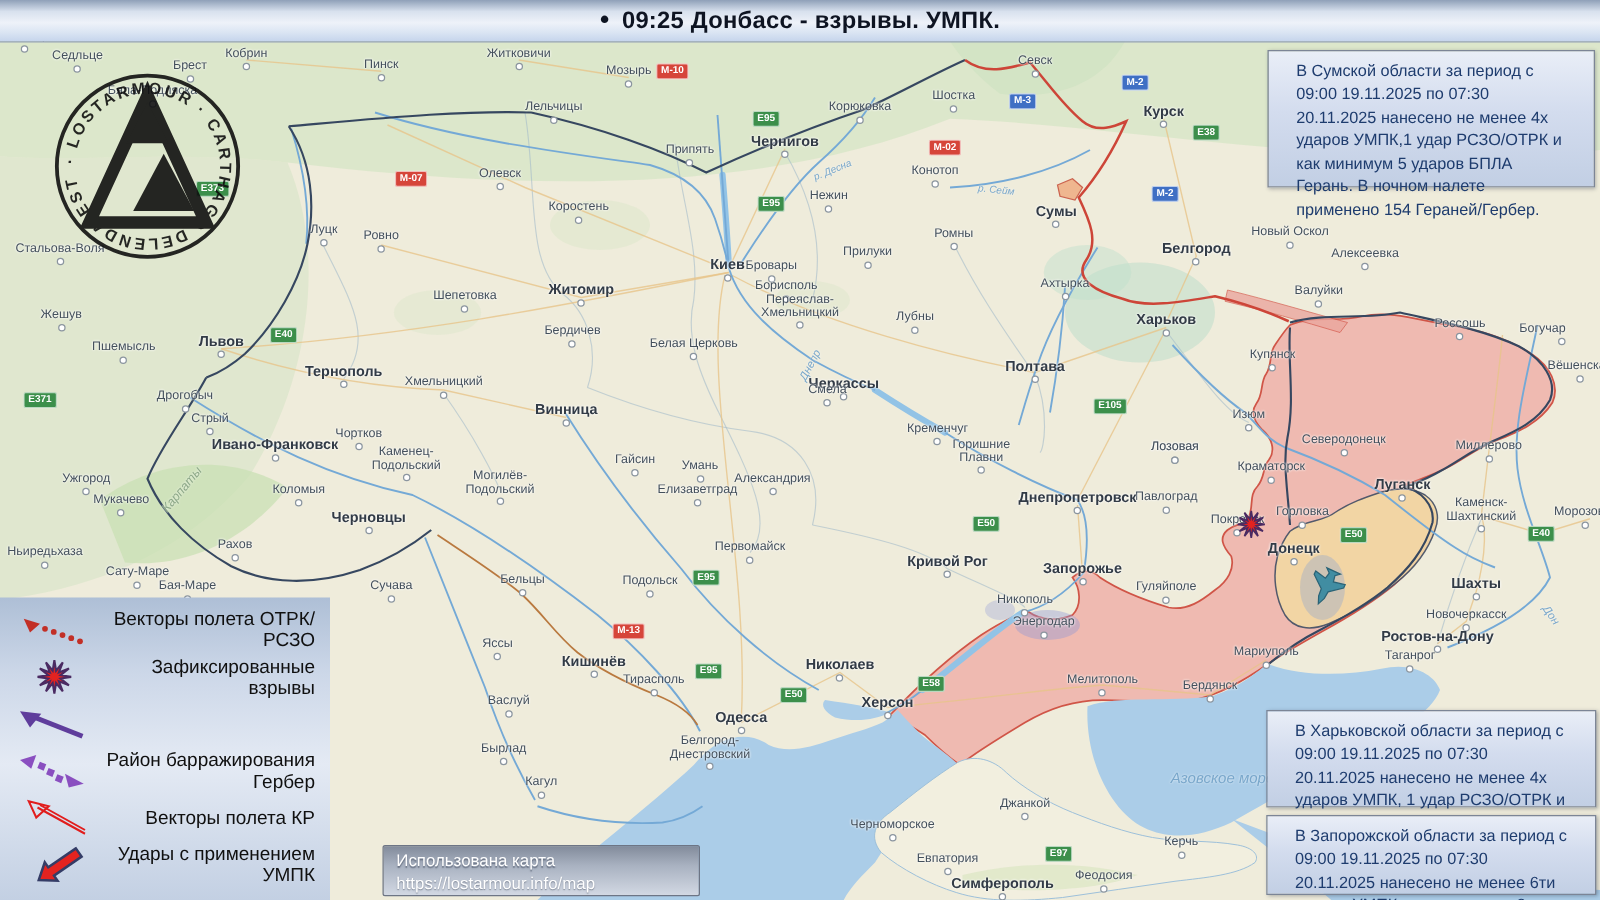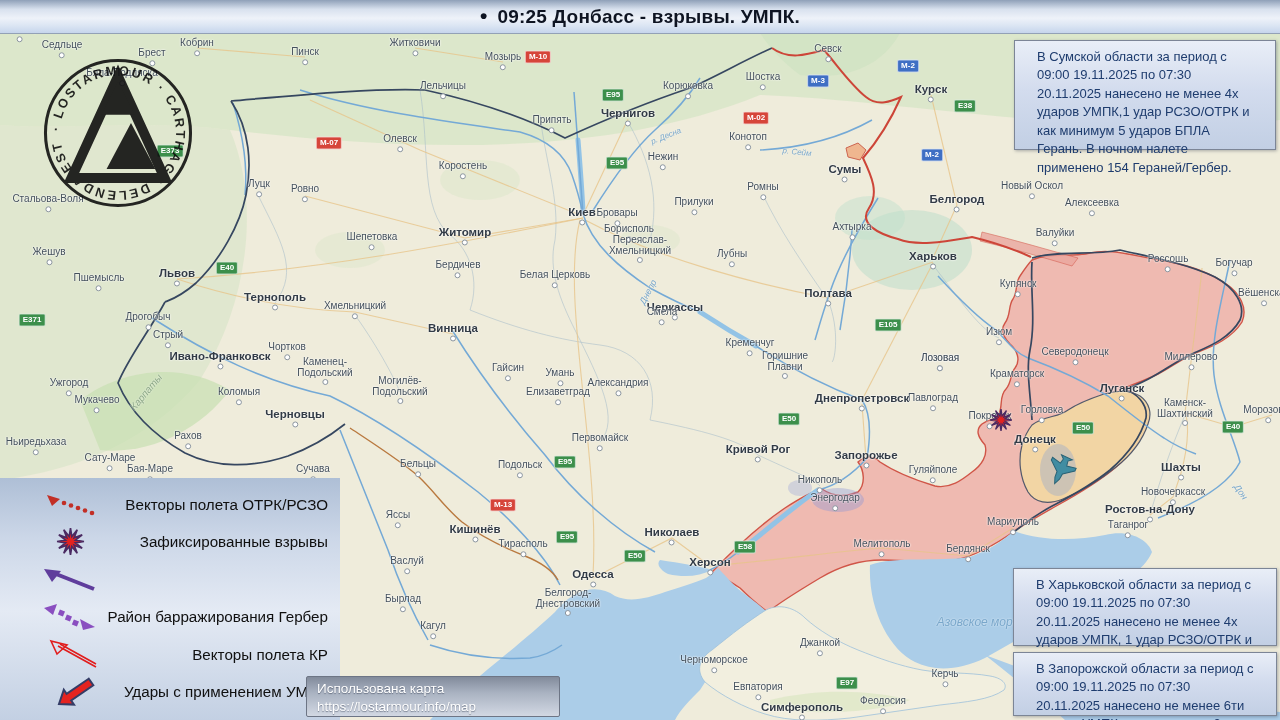--- a/index.html
+++ b/index.html
@@ -42,21 +42,21 @@
   .badge.b{background:var(--badge-blue);}
   .maplabel{position:absolute;transform:translate(-50%,-50%);font-style:italic;color:#79a7cb;
     text-shadow:0 0 2px rgba(255,255,255,.8);}
   .maplabel.terrain{color:#8da888;}
   .marker{position:absolute;transform:translate(-50%,-50%);}
 
   
   #stamp{position:absolute;left:18px;top:33px;z-index:30;opacity:.88;}
 
   
-  #legend{position:absolute;left:0;top:478px;width:340px;height:242px;z-index:40;
+  #legend{position:absolute;left:0;top:478px;width:264px;height:242px;z-index:40;
     background:linear-gradient(180deg,#aebfd6 0%,#ccd7e8 25%,#e4eaf4 55%,#c3d0e3 100%);
     display:flex;flex-direction:column;justify-content:space-between;padding:8px 8px 10px 6px;box-sizing:border-box;align-items:flex-end;}
   .leg-row{display:flex;align-items:center;height:36px;}
   .leg-icon{width:74px;display:flex;align-items:center;justify-content:center;flex:none;}
   .leg-label{flex:1;text-align:right;font-size:15.2px;color:#101010;padding-right:4px;}
 
   
   .infobox{position:absolute;z-index:50;box-sizing:border-box;
     background:linear-gradient(180deg,#e9eef7 0%,#d3dcee 45%,#c2cfe4 100%);
     border:1px solid #7c8596;box-shadow:1px 1px 3px rgba(40,50,70,.35);
@@ -191,21 +191,21 @@
       <div class="city" style="left: 407px; top: 565px;"><span>Васлуй</span><i></i></div>
       <div class="city" style="left: 403px; top: 603px;"><span>Бырлад</span><i></i></div>
       <div class="city" style="left: 433px; top: 630px;"><span>Кагул</span><i></i></div>
       <div class="city" style="left: 828px; top: 53px;"><span>Севск</span><i></i></div>
       <div class="city big" style="left: 931px; top: 93px;"><span>Курск</span><i></i></div>
       <div class="city big" style="left: 957px; top: 203px;"><span>Белгород</span><i></i></div>
       <div class="city" style="left: 1055px; top: 237px;"><span>Валуйки</span><i></i></div>
       <div class="city" style="left: 1168px; top: 242px; margin-top: 21px;"><span>Россошь</span><i></i></div>
       <div class="city" style="left: 1032px; top: 190px;"><span>Новый Оскол</span><i></i></div>
       <div class="city" style="left: 1092px; top: 207px;"><span>Алексеевка</span><i></i></div>
-      <div class="city" style="left: 1234px; top: 267px;"><span>Богучар</span><i></i></div>
+      <div class="city" style="left: 1234px; top: 267px; align-items: flex-end;"><span>Богучар</span><i></i></div>
       <div class="city" style="left: 1264px; top: 297px;"><span>Вёшенская</span><i></i></div>
       <div class="city" style="left: 1191px; top: 361px;"><span>Миллерово</span><i></i></div>
       <div class="city" style="left: 1268px; top: 414px;"><span>Морозовск</span><i></i></div>
       <div class="city" style="left: 1185px; top: 412px;"><span>Каменск-
 Шахтинский</span><i></i></div>
       <div class="city big" style="left: 1181px; top: 471px;"><span>Шахты</span><i></i></div>
       <div class="city" style="left: 1173px; top: 496px;"><span>Новочеркасск</span><i></i></div>
       <div class="city big" style="left: 1150px; top: 513px;"><span>Ростов-на-Дону</span><i></i></div>
       <div class="city" style="left: 1128px; top: 529px;"><span>Таганрог</span><i></i></div>
       <div class="city" style="left: 259px; top: 188px;"><span>Луцк</span><i></i></div>

